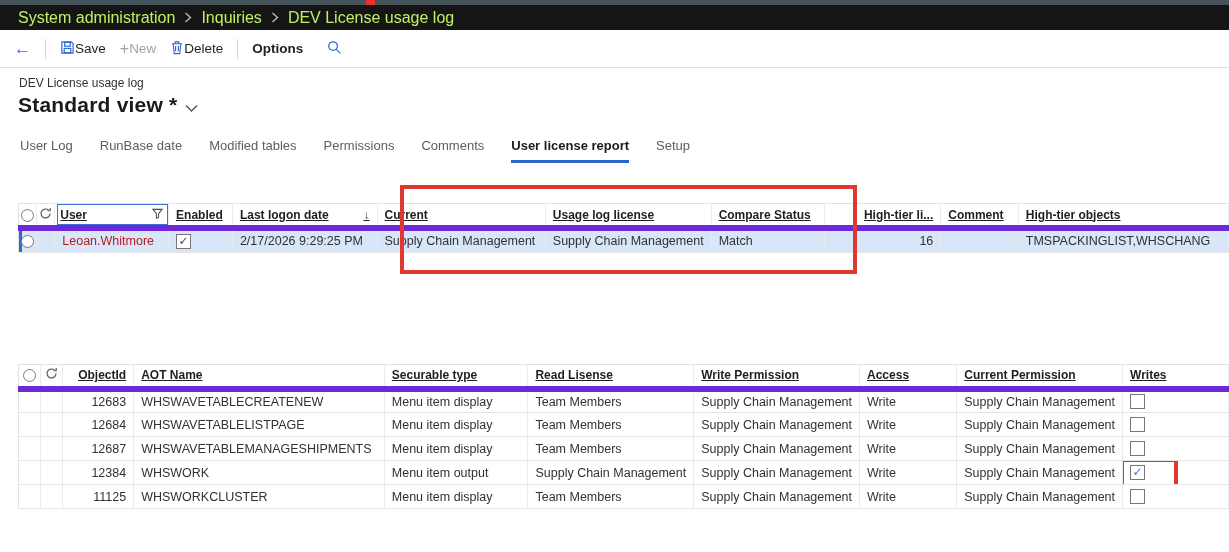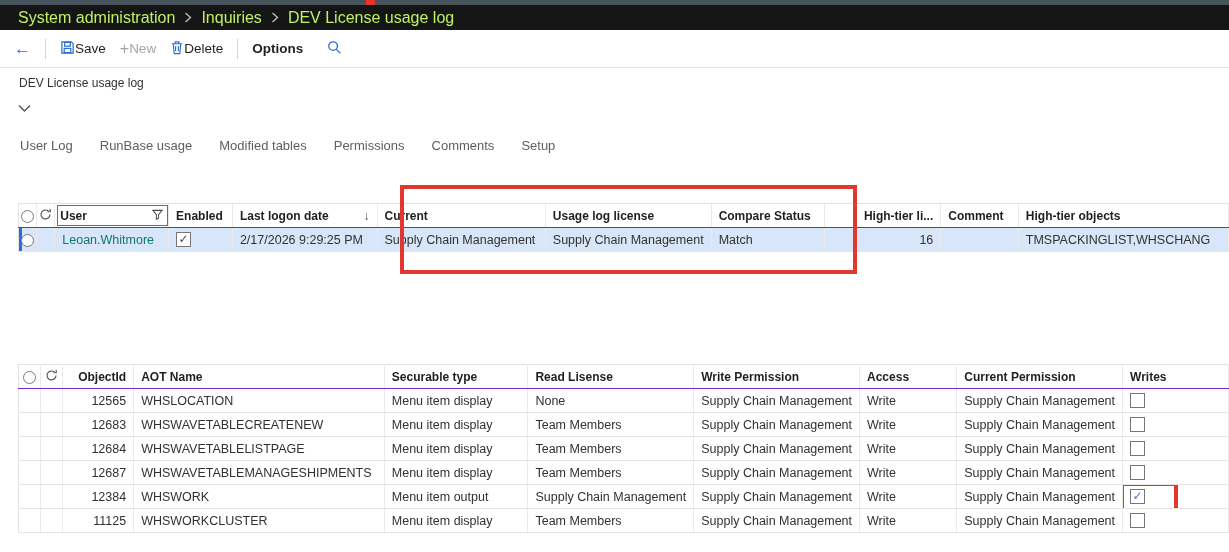--- a/index.html
+++ b/index.html
@@ -42,28 +42,28 @@
   #refresh-data { top:179px; }
   #link-tables { top:342px; }
 
   
   table { border-collapse:collapse; table-layout:fixed; background:#fff; }
   .grid { position:absolute; left:18px; }
   #grid1 { top:203px; }
   #grid2 { top:364px; }
   th, td { height:24px; padding:0 7px; font-size:12.5px; text-align:left; overflow:hidden;
     white-space:nowrap; border-right:1px solid #eceae8; }
-  th { font-weight:700; font-size:12px; color:#1f1f1f; border-bottom:1px solid #6d28d9;
-    border-top:1px solid #e3e2e0; cursor:pointer; }
+  th { font-weight:700; font-size:12px; color:#1f1f1f; border-bottom:6px solid #6d28d9;
+    border-top:1px solid #e3e2e0; cursor:pointer;text-decoration:underline; }
   td { border-bottom:1px solid #e7e5e3; cursor:default; }
   th:first-child, td:first-child { border-left:1px solid #e3e2e0; }
   .num { text-align:right; }
   tr.selected td { background:#d7e6f8; }
   tr.selected td:first-child { box-shadow:inset 3px 0 0 #2b6cd4; }
-  .link-cell { color:#0f766e; cursor:pointer; }
+  .link-cell { color:#b91c1c; cursor:pointer; }
 
   
   .radio { display:inline-block; width:13px; height:13px; border:1px solid #7a7a7a;
     border-radius:50%; vertical-align:middle; cursor:pointer; background:#fff; }
   .checkbox { position:relative; display:inline-block; width:15px; height:15px;
     border:1px solid #767676; background:#fff; vertical-align:middle; cursor:pointer;
     font-size:12px; line-height:13px; text-align:center; }
   .checkbox.checked::before { content:"\2713"; color:#3a77c9; font-weight:700; }
   .checkbox.checked.dark::before { color:#474747; }
   .filter-box { display:flex; align-items:center; justify-content:space-between;
@@ -127,33 +127,35 @@
   <span style="cursor:pointer;margin-left:10px;">
     <svg width="15" height="15" viewBox="0 0 16 16">
         <circle cx="6.5" cy="6.5" r="4.6" fill="none" stroke="#2b6cd4" stroke-width="1.4"></circle>
         <line x1="10" y1="10" x2="14.3" y2="14.3" stroke="#2b6cd4" stroke-width="1.4"></line>
       </svg>
   </span>
 </div>
 
 <div class="caption">DEV License usage log</div>
 <div class="title-row">
+  <span class="title">Standard view *</span>
   <span style="cursor:pointer;margin-top:6px;">
     <svg width="13" height="9" viewBox="0 0 13 9">
         <polyline points="1,1.5 6.5,7 12,1.5" fill="none" stroke="#555" stroke-width="1.4"></polyline>
       </svg>
   </span>
 </div>
 
 <div class="tab-strip">
     <div class="tab">User Log</div>
-    <div class="tab">RunBase usage</div>
+    <div class="tab">RunBase date</div>
     <div class="tab">Modified tables</div>
     <div class="tab">Permissions</div>
     <div class="tab">Comments</div>
+    <div class="tab active">User license report</div>
     <div class="tab">Setup</div>
   </div>
 
 <div id="refresh-data" class="action-link">Refresh data</div>
 <div id="link-tables" class="action-link">Link with tables</div>
 
 <table id="grid1" class="grid">
   <colgroup>
     <col style="width:25px">
       <col style="width:25px">
@@ -248,32 +250,20 @@
       <th>Write Permission</th>
       <th>Access</th>
       <th>Current Permission</th>
       <th>Writes</th>
     </tr>
   </thead>
   <tbody id="grid2-body">
       <tr>
     <td></td>
     <td></td>
-    <td class="num">12565</td>
-    <td>WHSLOCATION</td>
-    <td>Menu item display</td>
-    <td>None</td>
-    <td>Supply Chain Management</td>
-    <td>Write</td>
-    <td>Supply Chain Management</td>
-    <td><span class="checkbox"></span></td>
-  </tr>
-      <tr>
-    <td></td>
-    <td></td>
     <td class="num">12683</td>
     <td>WHSWAVETABLECREATENEW</td>
     <td>Menu item display</td>
     <td>Team Members</td>
     <td>Supply Chain Management</td>
     <td>Write</td>
     <td>Supply Chain Management</td>
     <td><span class="checkbox"></span></td>
   </tr>
       <tr>

